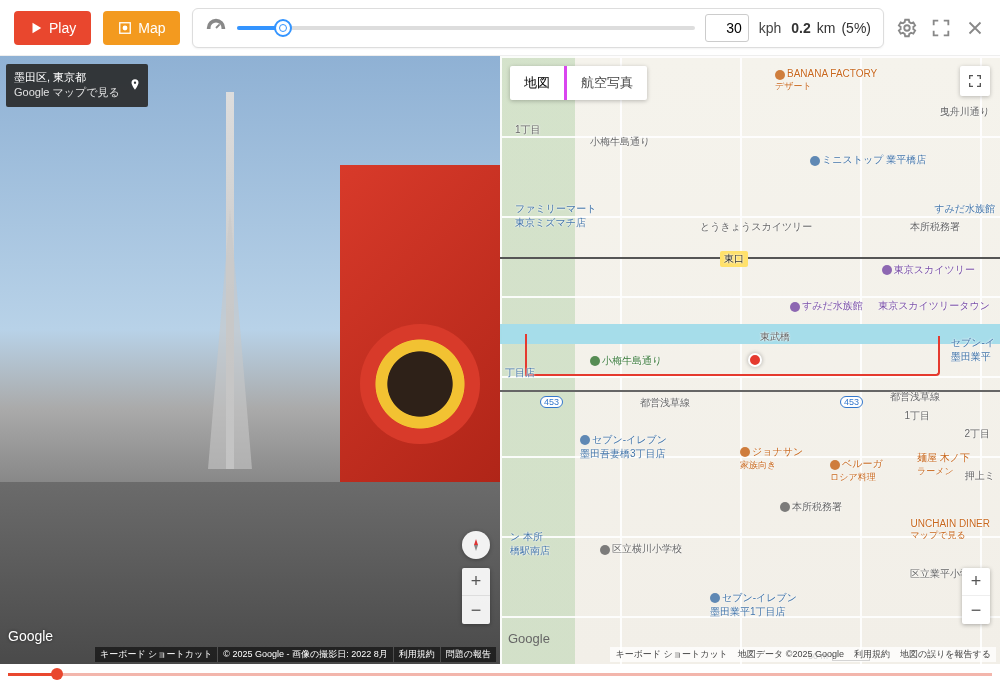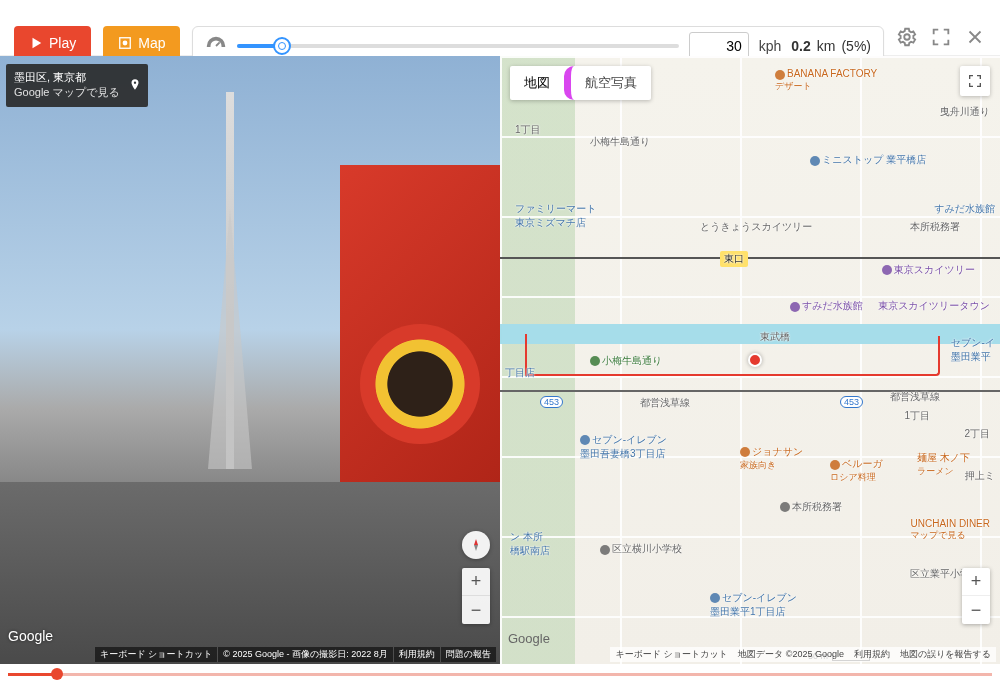--- a/index.html
+++ b/index.html
@@ -1,20 +1,20 @@
 <!DOCTYPE html>
 <html><head>
 <meta charset="utf-8">
 <style>
   * { box-sizing: border-box; margin: 0; padding: 0; }
   html, body { width: 1000px; height: 684px; font-family: Arial, Helvetica, sans-serif; overflow: hidden; background: #fff; }
   
   
   .toolbar {
-    display: flex; gap: 12px;
+    display: flex; align-items: center; gap: 12px;
     padding: 26px 14px; height: 56px; background: #fff;
     border-bottom: 1px solid #eee;
   }
   .btn {
     display: inline-flex; align-items: center; justify-content: center;
     gap: 6px; height: 34px; padding: 0 14px;
     border-radius: 4px; font-size: 14px; font-weight: 500;
     cursor: pointer; user-select: none; border: 1px solid transparent;
   }
   .btn-play   { background: #e9472e; color: #fff; }
@@ -38,21 +38,21 @@
   }
   .slider-track .handle {
     position: absolute; left: 10%; top: 50%; transform: translate(-50%,-50%);
     width: 18px; height: 18px; border-radius: 50%;
     background: #fff; border: 2px solid #3394ff;
   }
   .slider-track .handle::after{
     content:""; position:absolute; inset:3px; border:1px solid #3394ff; border-radius:50%;
   }
   .speed-input {
-    width: 60px; height: 28px; border: 1px solid #ccc; border-radius: 3px;
+    width: 44px; height: 28px; border: 1px solid #ccc; border-radius: 3px;
     text-align: right; padding: 0 6px; font-size: 14px;
   }
   .unit { font-size: 14px; color: #444; }
   .stats { font-size: 14px; color: #333; display: flex; gap: 6px; align-items: baseline; }
   .stats .dist { font-weight: 600; }
   .icon-btn { width: 22px; height: 22px; color: #888; cursor: pointer; display:flex;align-items:center;justify-content:center; }
 
   
   .panes { display: flex; height: calc(684px - 56px - 20px); }
   .pane { position: relative; width: 50%; overflow: hidden; }
@@ -162,21 +162,21 @@
   }
   .map-type-btns{
     position:absolute; left:10px; top:10px; display:flex;
     background:#fff; border-radius:2px; box-shadow:0 1px 4px rgba(0,0,0,.25);
     overflow:hidden;
   }
   .map-type-btns div{
     padding:8px 14px; font-size:13px; cursor:pointer; color:#444;
   }
   .map-type-btns div:first-child{font-weight:500;color:#000;}
-  .map-type-btns div:last-child{border-left:7px solid #d946ef;border-radius:10px;}
+  .map-type-btns div:last-child{border-left:3px solid #d946ef;}
   .map-fs{
     position:absolute; right:10px; top:10px; width:30px;height:30px;
     background:#fff; border-radius:2px; box-shadow:0 1px 4px rgba(0,0,0,.25);
     display:flex;align-items:center;justify-content:center;color:#555;cursor:pointer;
   }
   .map-zoom {
     position:absolute; right:10px; bottom:40px; width:28px;
     background:#fff; border-radius:2px;
     box-shadow:0 1px 4px rgba(0,0,0,.3);
   }

